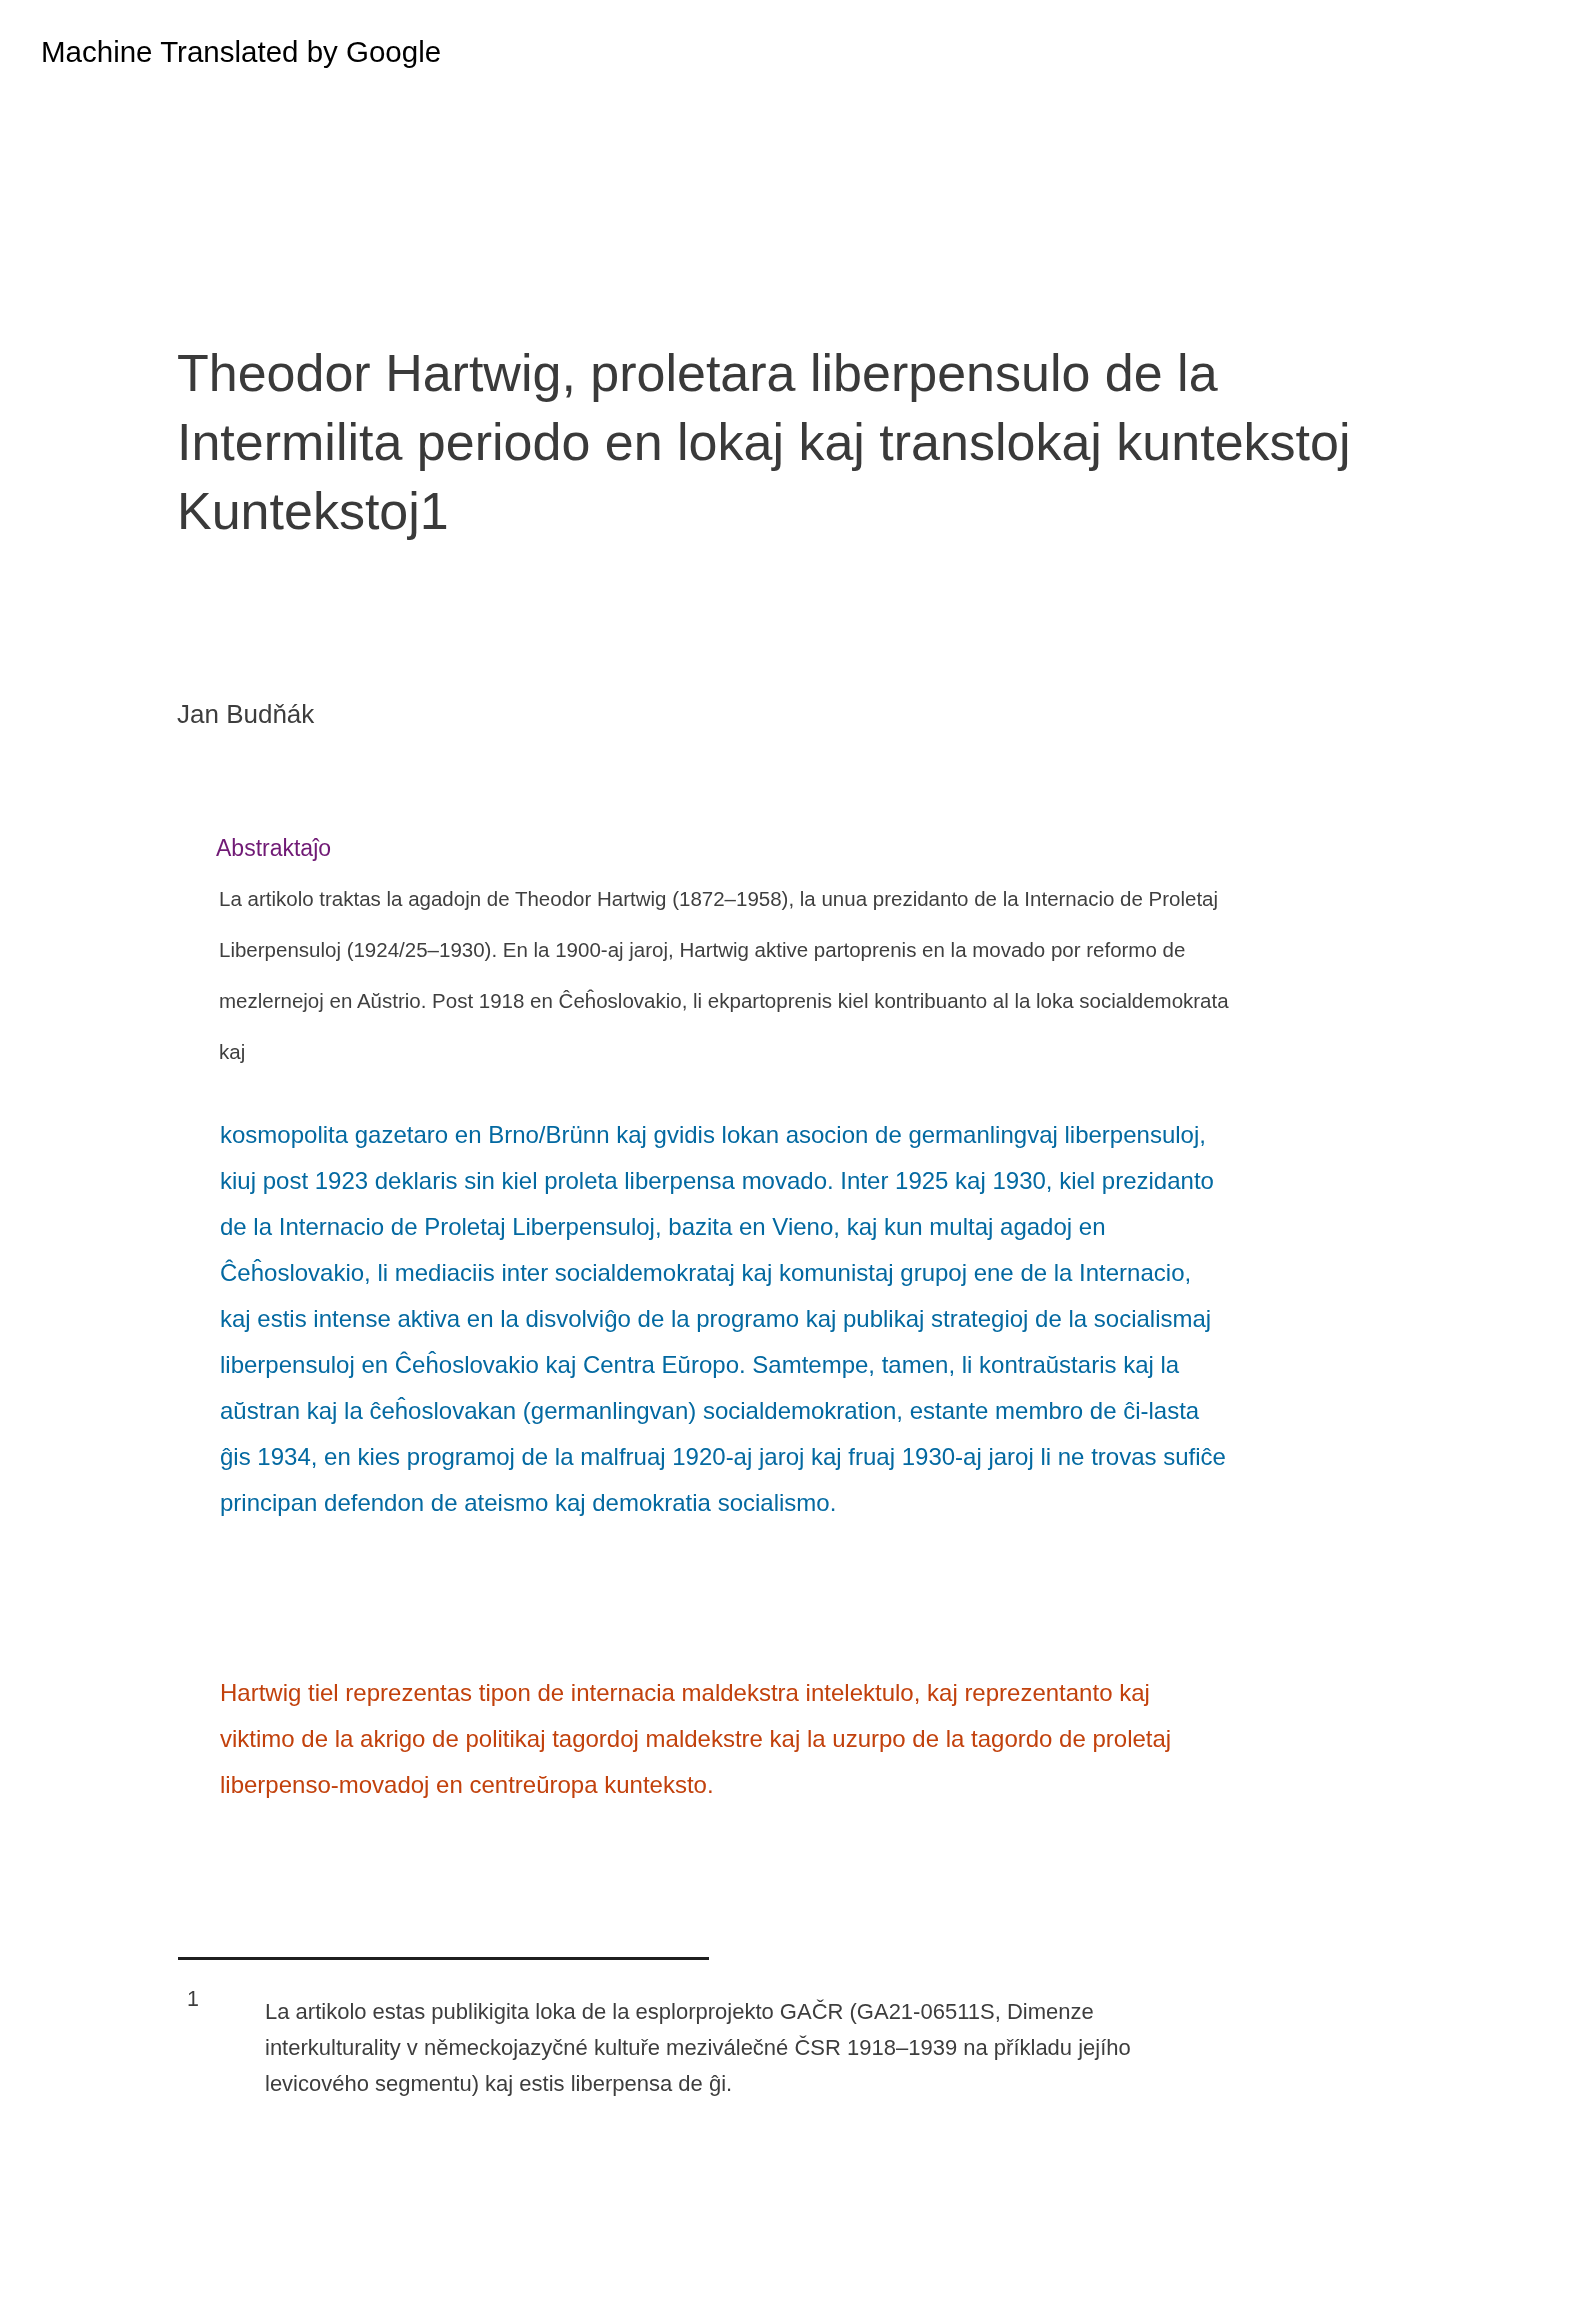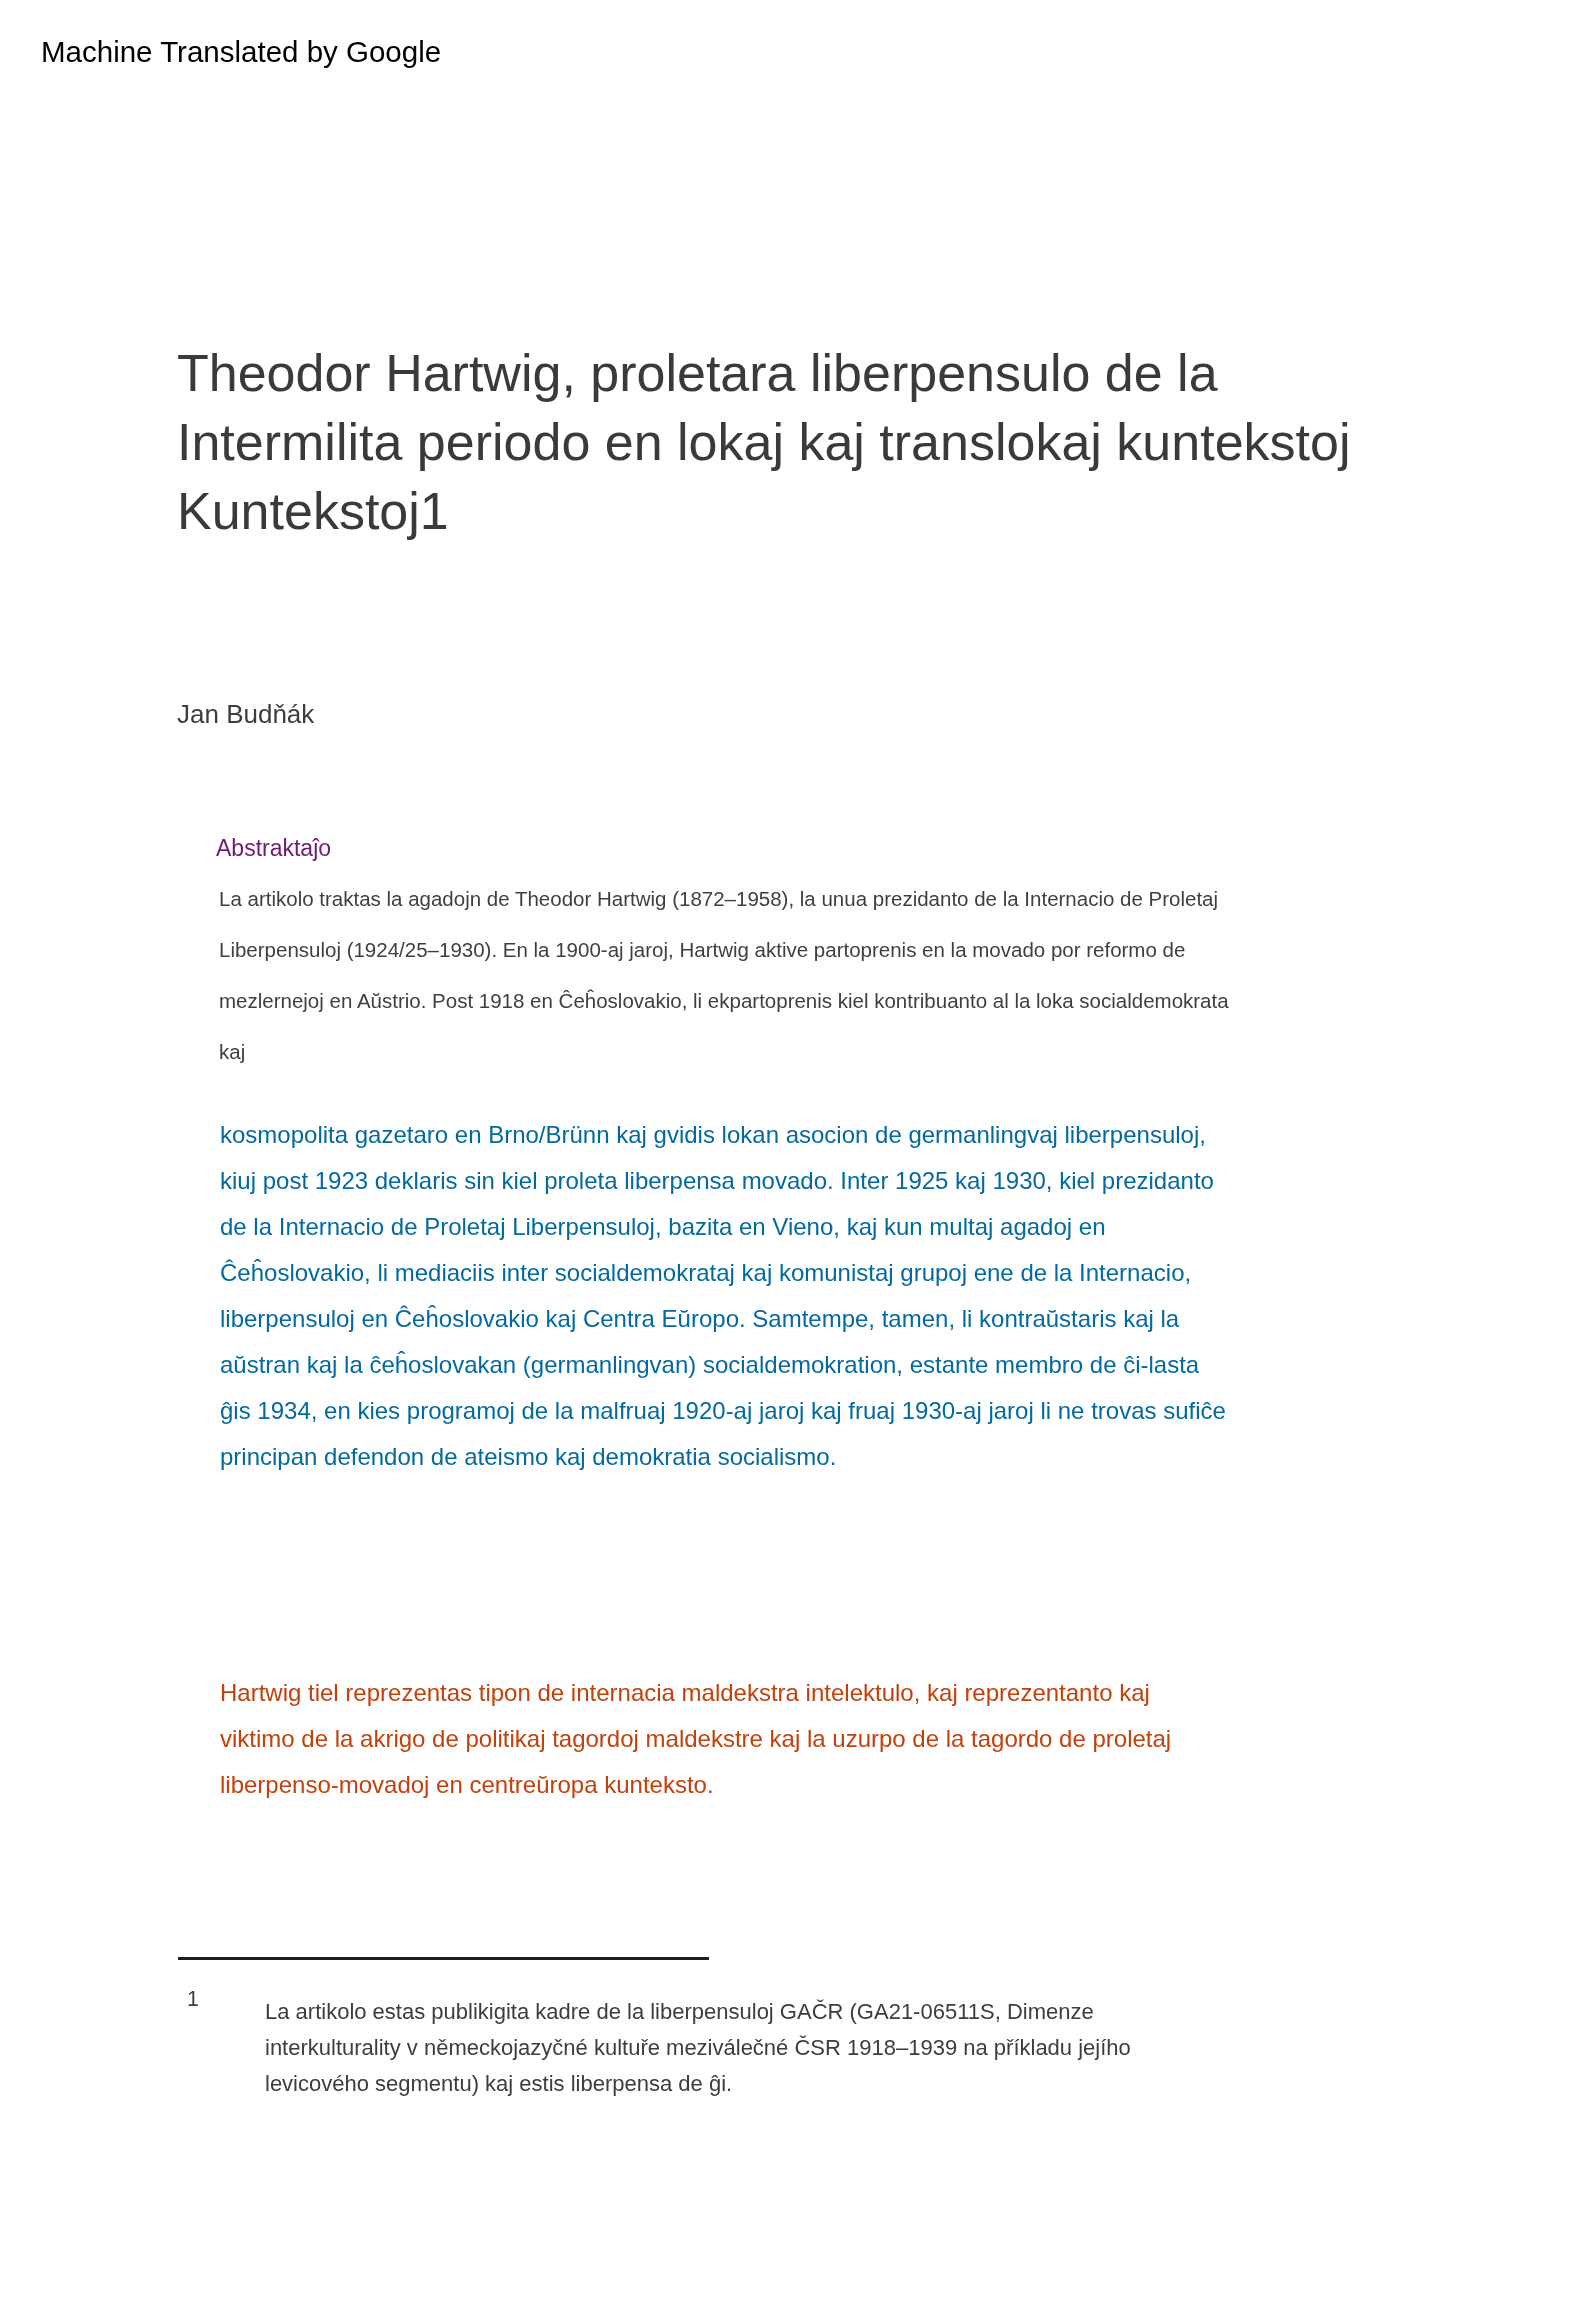--- a/index.html
+++ b/index.html
@@ -134,36 +134,37 @@
     <span class="ln">Liberpensuloj (1924/25–1930). En la 1900-aj jaroj, Hartwig aktive partoprenis en la movado por reformo de</span>
     <span class="ln">mezlernejoj en Aŭstrio. Post 1918 en Ĉeĥoslovakio, li ekpartoprenis kiel kontribuanto al la loka socialdemokrata</span>
     <span class="ln">kaj</span>
   </div>
 
   <div class="abs-p2">
     <span class="ln">kosmopolita gazetaro en Brno/Brünn kaj gvidis lokan asocion de germanlingvaj liberpensuloj,</span>
     <span class="ln">kiuj post 1923 deklaris sin kiel proleta liberpensa movado. Inter 1925 kaj 1930, kiel prezidanto</span>
     <span class="ln">de la Internacio de Proletaj Liberpensuloj, bazita en Vieno, kaj kun multaj agadoj en</span>
     <span class="ln">Ĉeĥoslovakio, li mediaciis inter socialdemokrataj kaj komunistaj grupoj ene de la Internacio,</span>
+    <span class="ln">kaj estis intense aktiva en la disvolviĝo de la programo kaj publikaj strategioj de la socialismaj</span>
     <span class="ln">liberpensuloj en Ĉeĥoslovakio kaj Centra Eŭropo. Samtempe, tamen, li kontraŭstaris kaj la</span>
     <span class="ln">aŭstran kaj la ĉeĥoslovakan (germanlingvan) socialdemokration, estante membro de ĉi-lasta</span>
     <span class="ln">ĝis 1934, en kies programoj de la malfruaj 1920-aj jaroj kaj fruaj 1930-aj jaroj li ne trovas sufiĉe</span>
     <span class="ln">principan defendon de ateismo kaj demokratia socialismo.</span>
   </div>
 
   <div class="abs-p3">
     <span class="ln">Hartwig tiel reprezentas tipon de internacia maldekstra intelektulo, kaj reprezentanto kaj</span>
     <span class="ln">viktimo de la akrigo de politikaj tagordoj maldekstre kaj la uzurpo de la tagordo de proletaj</span>
     <span class="ln">liberpenso-movadoj en centreŭropa kunteksto.</span>
   </div>
 
   <div class="fn-rule"></div>
 
   <div class="fn-marker">1</div>
 
   <div class="fn-text">
-    <span class="ln">La artikolo estas publikigita kadre de la liberpensuloj GAČR (GA21-06511S, Dimenze</span>
+    <span class="ln">La artikolo estas publikigita loka de la esplorprojekto GAČR (GA21-06511S, Dimenze</span>
     <span class="ln">interkulturality v německojazyčné kultuře meziválečné ČSR 1918–1939 na příkladu jejího</span>
     <span class="ln">levicového segmentu) kaj estis liberpensa de ĝi.</span>
   </div>
 
 </div>
 
 
 </body></html>

